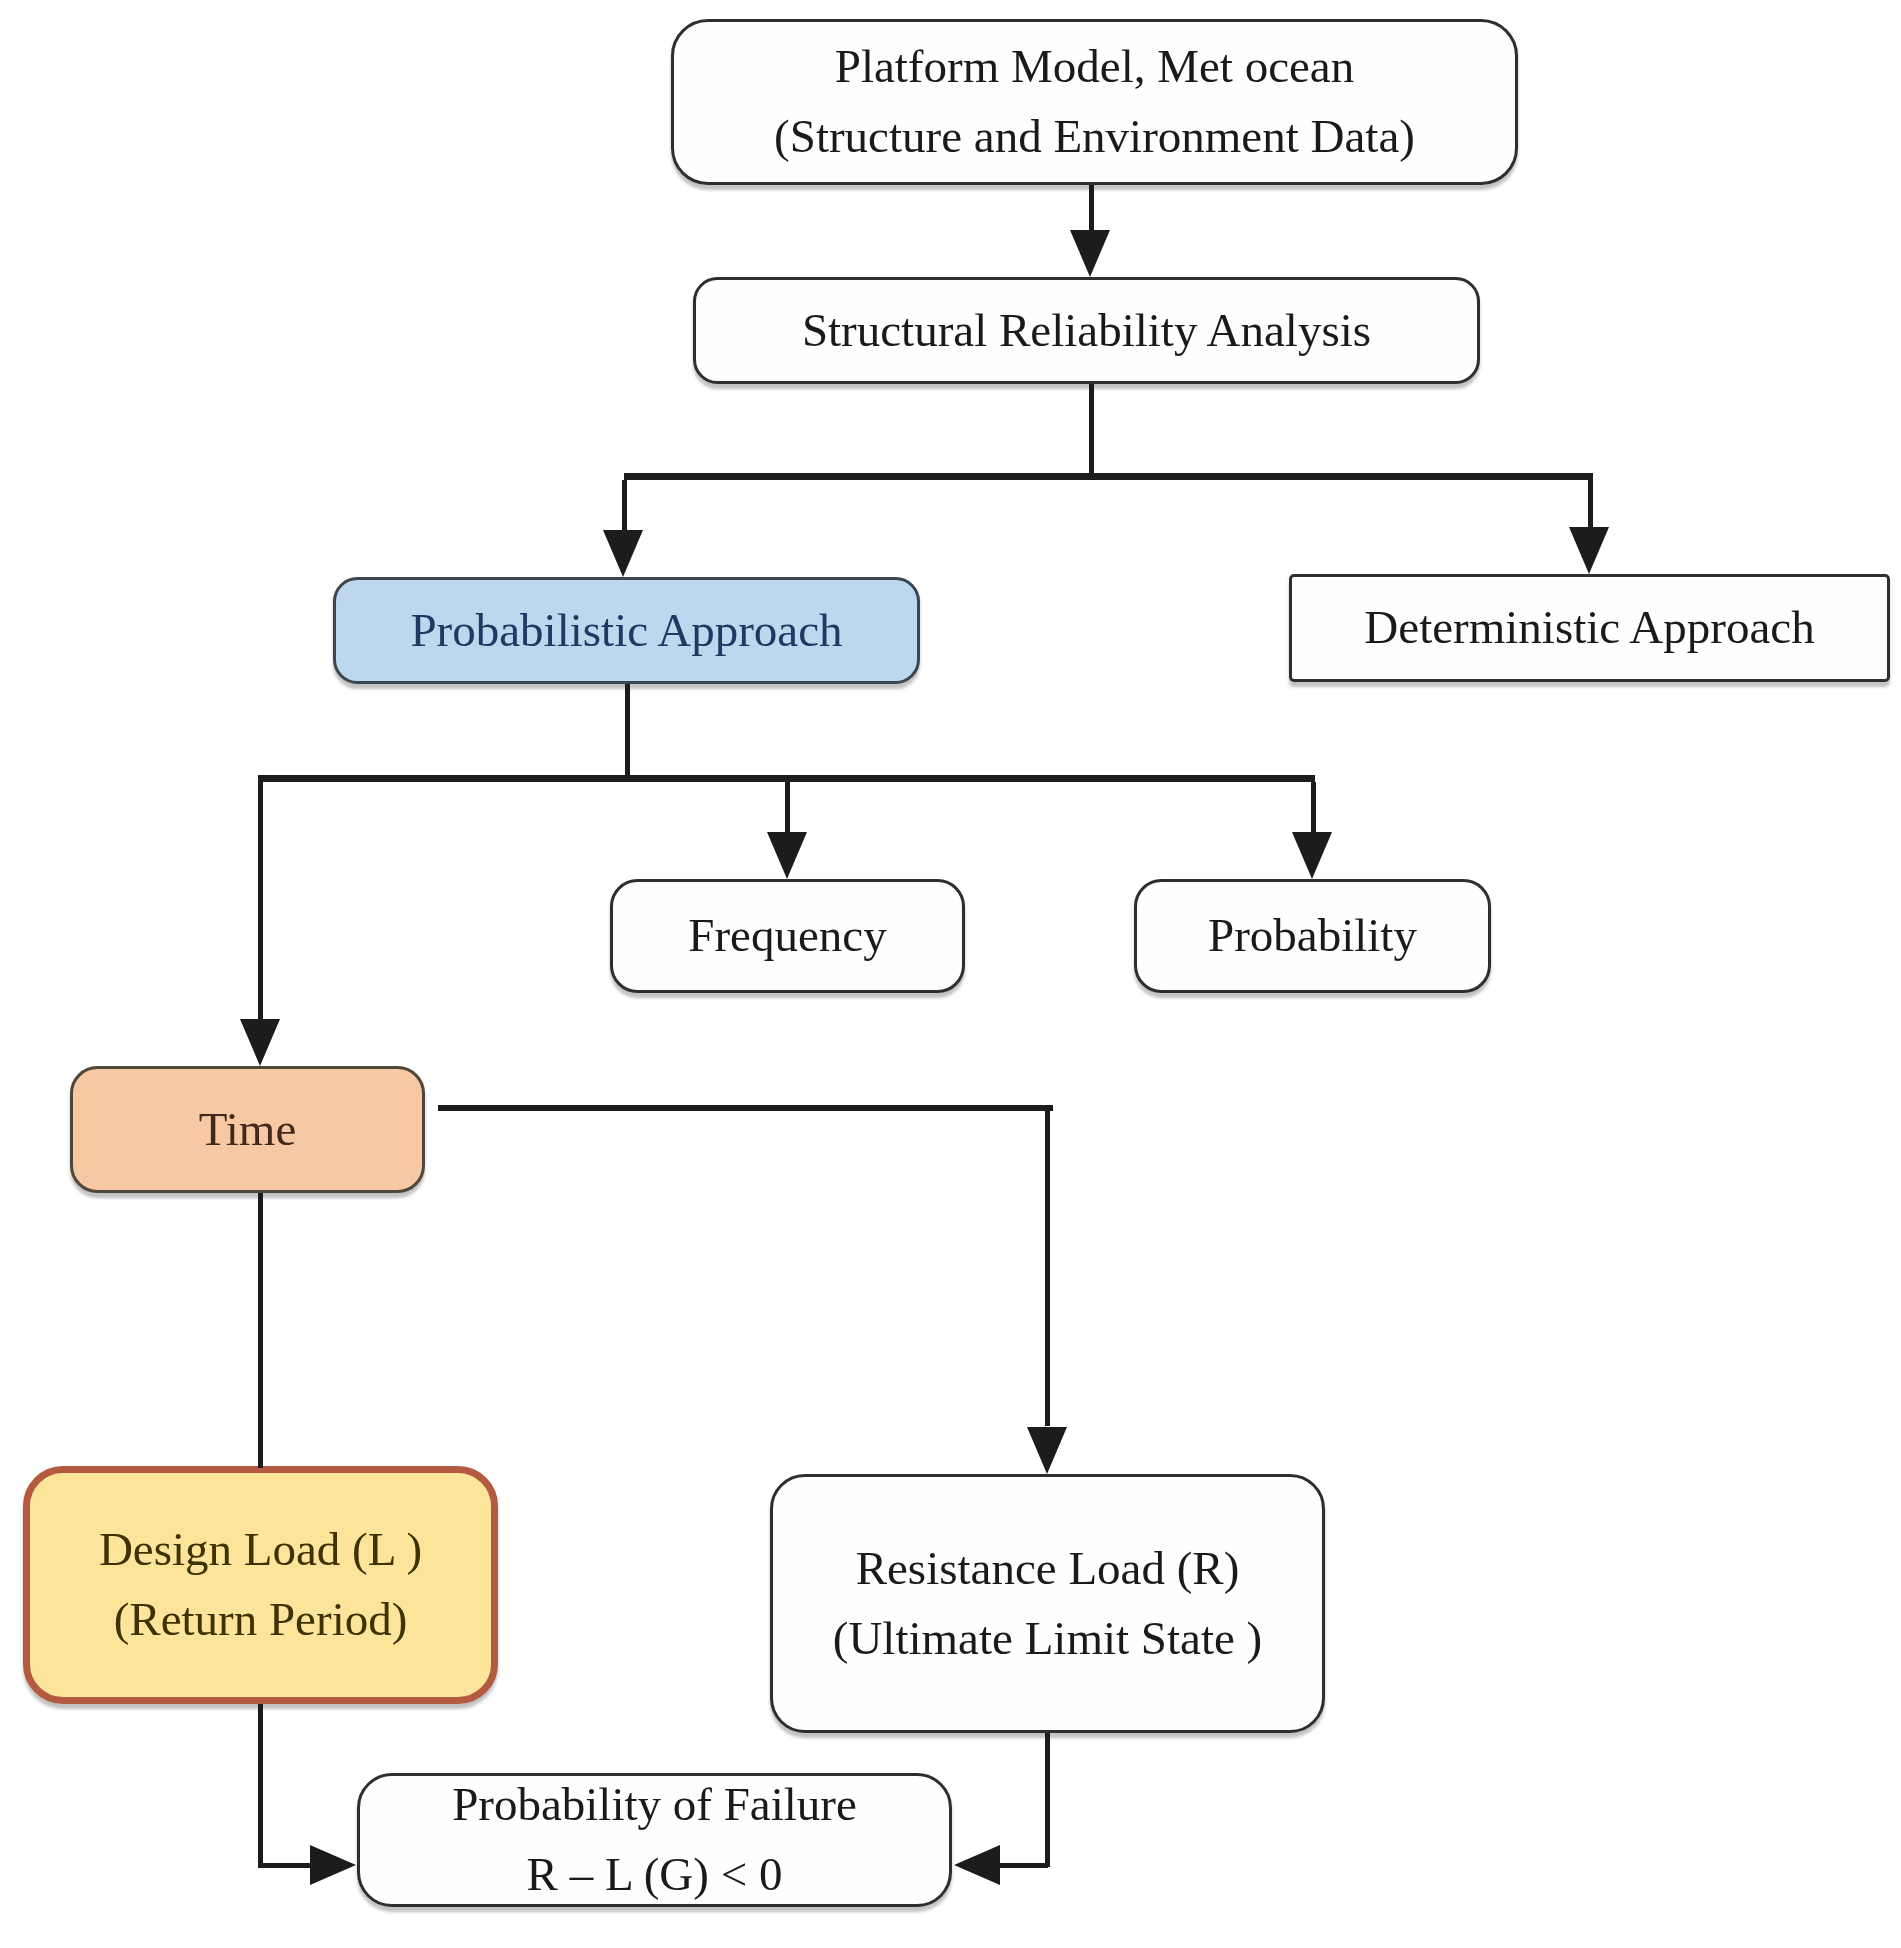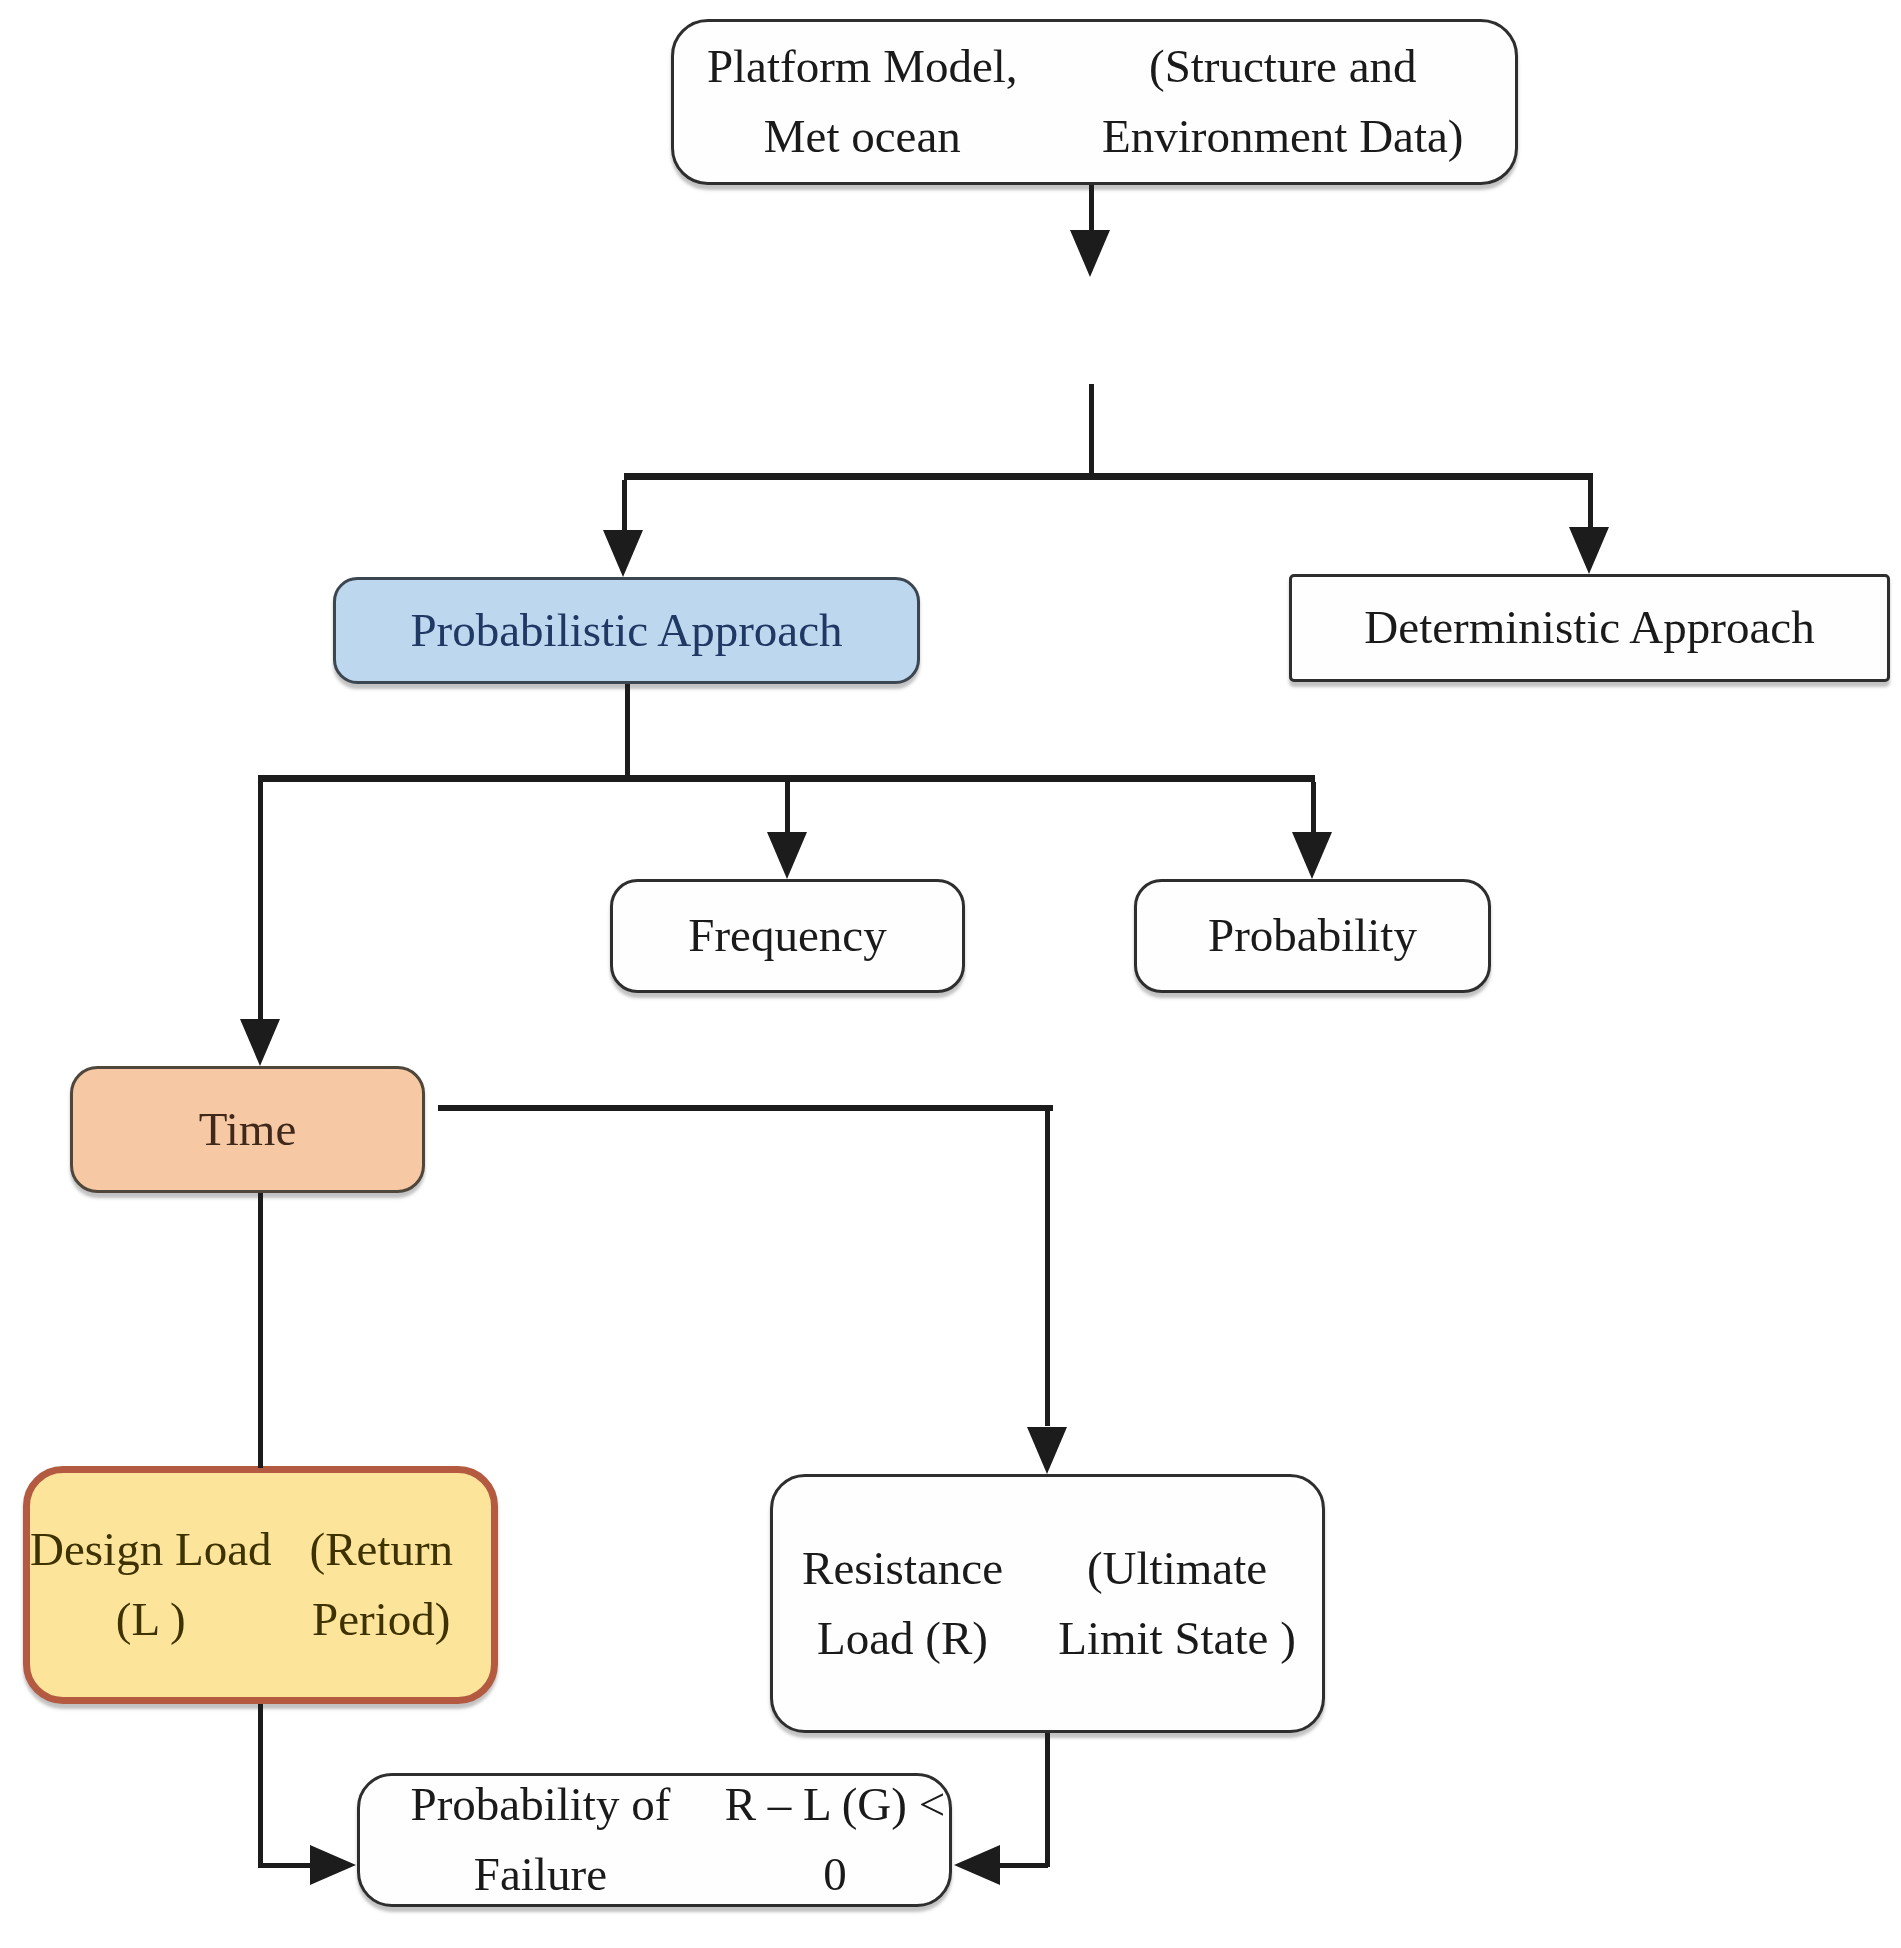--- a/index.html
+++ b/index.html
@@ -24,21 +24,21 @@
     height:1948px;
     background:var(--background);
     font-family:"Liberation Serif","DejaVu Serif",serif;
     color:var(--text);
     overflow:hidden;
   }
   .node{
     position:absolute;
     box-sizing:border-box;
     display:flex;
-    flex-direction:row;
+    flex-direction:column;
     align-items:center;
     justify-content:center;
     text-align:center;
     background:var(--box-fill);
     border:3.8px solid var(--box-border);
     border-radius:30.5px;
     font-size:47px;
     line-height:1.48;
     box-shadow:0 4.6px 3.1px rgba(80,80,80,.35);
   }
@@ -66,20 +66,23 @@
 </head>
 <body>
 
 <div class="canvas">
 
   <div class="node" id="n-platform">
     <span>Platform Model, Met ocean</span>
     <span>(Structure and Environment Data)</span>
   </div>
 
+  <div class="node" id="n-sra">
+    <span>Structural Reliability Analysis</span>
+  </div>
 
   <div class="node" id="n-prob">
     <span>Probabilistic Approach</span>
   </div>
 
   <div class="node" id="n-det">
     <span>Deterministic Approach</span>
   </div>
 
   <div class="node" id="n-freq">

